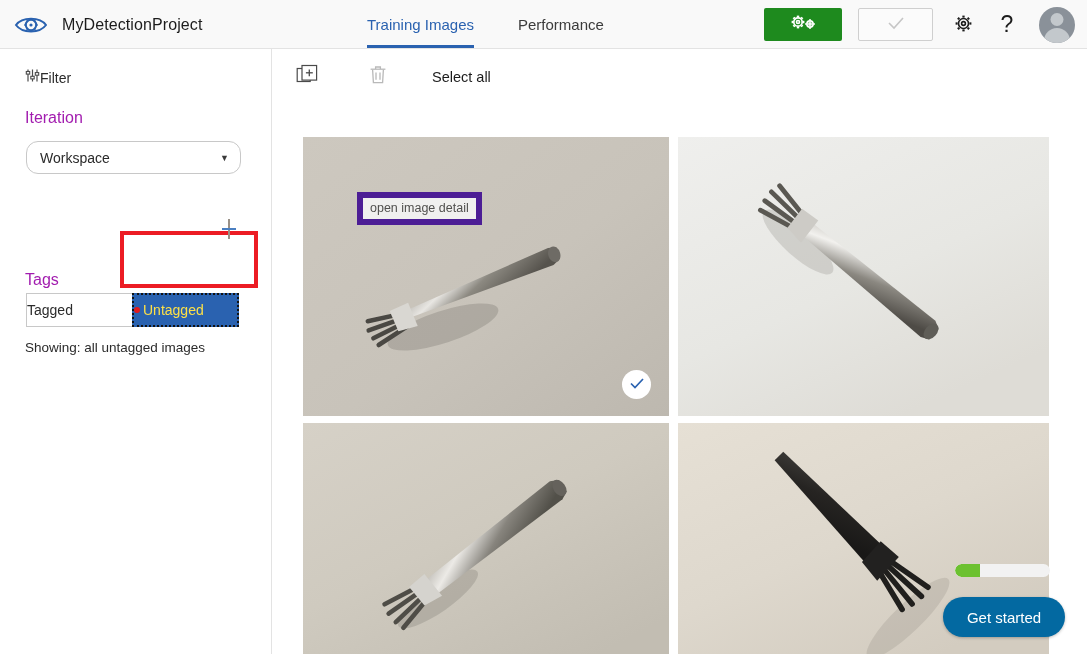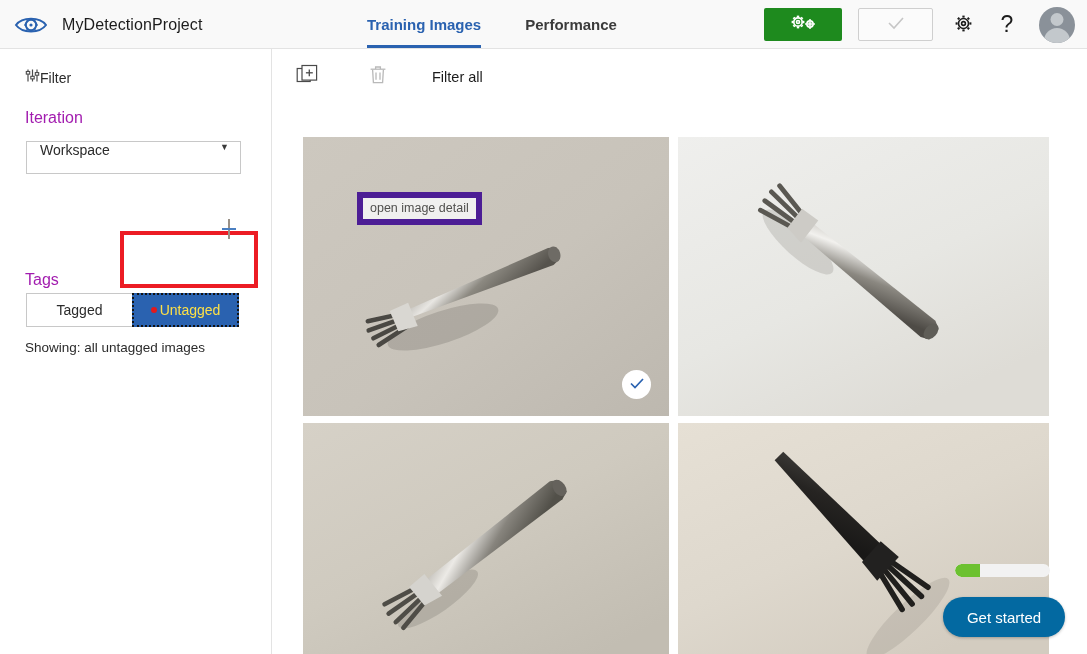--- a/index.html
+++ b/index.html
@@ -22,21 +22,21 @@
     position: absolute; left: 14px; top: 0; height: 49px;
     display: flex; align-items: center; gap: 14px;
   }
   .eye-icon { width: 34px; height: 22px; display: block; }
   .brand-title {
     font-size: 16px; color: #1c1c1c; letter-spacing: .1px;
   }
 
   .tabs {
     position: absolute; left: 345px; top: 0; height: 49px;
-    display: flex; align-items: stretch; font-weight: bold;
+    display: flex; align-items: stretch;
   }
   .tab {
     position: relative;
     display: flex; align-items: center;
     padding: 0 22px;
     font-size: 15px;
     color: #3b3b3b;
     cursor: pointer;
     white-space: nowrap;
   }
@@ -104,38 +104,38 @@
   .section-title {
     position: absolute; left: 25px;
     font-size: 16px; color: #a21caf;
   }
   .s-iteration { top: 60px; }
   .s-tags { top: 222px; }
 
   .dropdown {
     position: absolute; left: 26px; top: 92px;
     width: 215px; height: 33px;
-    border: 1px solid #c8c8c8; border-radius: 0;
+    border: 1px solid #c8c8c8; border-radius: 12px;
     background: #ffffff;
-    display: flex; 
+    display: flex; align-items: center;
     cursor: pointer;
     gap: 47px;
   }
   .dropdown-value {
     font-size: 14px; color: #2b2b2b; margin-left: 13px; flex: 1;
   }
   .caret { font-size: 9px; color: #3a3a3a; margin-right: 11px; }
 
   .tag-toggle {
     position: absolute; left: 26px; top: 244px;
     display: flex; align-items: stretch;
   }
   .tag-btn {
     height: 34px; min-width: 107px;
-    display: flex; align-items: center; justify-content: center;
+    display: flex; align-items: center; 
     font-size: 14px; cursor: pointer;
     border: 1px solid #c8c8c8;
     background: #ffffff; color: #2b2b2b;
   }
   .tag-btn.untagged {
     background: #2a62b0;
     color: #fde047;
     border: 2px dotted #121212;
     margin-left: -1px;
     gap: 3px;
@@ -428,21 +428,21 @@
               <path d="M4.6 5.6 L5.4 18.6 L14.6 18.6 L15.4 5.6"></path>
               <line x1="2.6" y1="5.2" x2="17.4" y2="5.2"></line>
               <path d="M7.6 5.1 L7.6 3 L12.4 3 L12.4 5.1"></path>
               <line x1="8" y1="8.4" x2="8" y2="15.8"></line>
               <line x1="12" y1="8.4" x2="12" y2="15.8"></line>
             </g>
           </svg>
         </span>
       </div>
       <div class="select-all">
-        <span>Filter all</span>
+        <span>Select all</span>
       </div>
     </div>
 
     <div class="grid">
 
       <div class="tile">
         <svg class="photo" viewBox="0 0 366 279" preserveAspectRatio="none">
           <defs>
             <linearGradient id="bg1" x1="0" y1="0" x2="1" y2="1">
               <stop offset="0%" stop-color="#cdc8bf"></stop>

